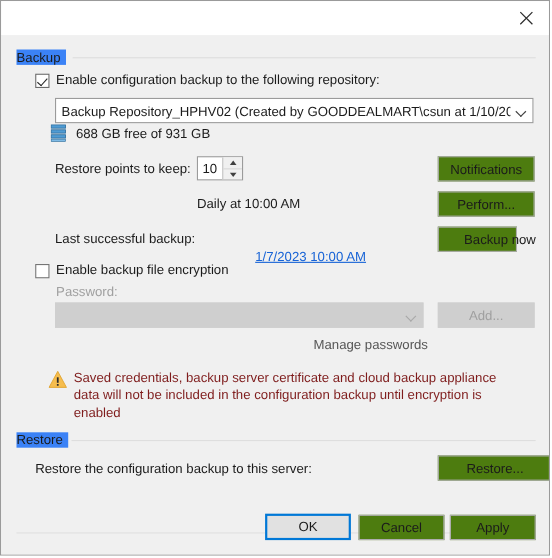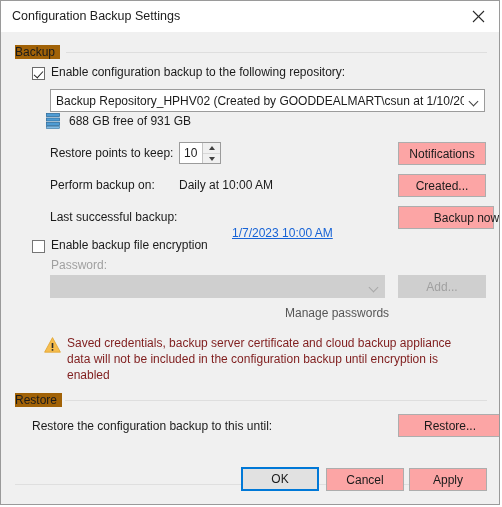--- a/index.html
+++ b/index.html
@@ -62,21 +62,21 @@
     width: 500px;
     height: 474px;
     background: #f0f0f0;
   }
 
   
   .group-label {
     position: absolute;
     font-size: 12px;
     color: #1b1b1b;
-    background: #a16207;
+    background: #3b82f6;
     padding-right: 5px;
     white-space: nowrap;
   }
   .group-line {
     position: absolute;
     height: 1px;
     background: #dedede;
   }
 
   
@@ -189,21 +189,21 @@
     border-right: 3.5px solid transparent;
   }
   .tri-up { border-bottom: 4px solid #404040; }
   .tri-dn { border-top: 4px solid #404040; }
 
   
   .btn {
     position: absolute;
     box-sizing: border-box;
     height: 23px;
-    background: #fca5a5;
+    background: #4d7c0f;
     border: 1px solid #adadad;
     font-family: "Liberation Sans", sans-serif;
     font-size: 12px;
     color: #1b1b1b;
     display: flex;
     align-items: center;
     justify-content: center;
     cursor: default;
     padding: 0;
     white-space: nowrap;
@@ -262,21 +262,20 @@
     height: 1px;
     background: #dfdfdf;
   }
 </style>
 </head>
 <body>
 
 <div class="dialog">
 
   <div class="titlebar">
-    <div class="title-text">Configuration Backup Settings</div>
     <div class="close-btn">
       <svg width="13" height="13" viewBox="0 0 13 13">
         <line x1="1" y1="1" x2="12" y2="12" stroke="#2b2b2b" stroke-width="1.1"></line>
         <line x1="12" y1="1" x2="1" y2="12" stroke="#2b2b2b" stroke-width="1.1"></line>
       </svg>
     </div>
   </div>
 
   <div class="body-area">
 
@@ -309,29 +308,28 @@
       <span class="caret">
         <span class="half top">
             <span class="tri-up"></span>
           </span>
         <span class="half bot">
             <span class="tri-dn"></span>
           </span>
       </span>
     </div>
 
-    <div class="lbl" style="left:49px; top:146px;">Perform backup on:</div>
     <div class="lbl" style="left:178px; top:146px;">Daily at 10:00 AM</div>
 
     <div class="lbl" style="left:49px; top:178px;">Last successful backup:</div>
     <div class="link" style="left:186px; top:194px;margin-left:45px;">1/7/2023 10:00 AM</div>
 
     <button class="btn" style="left:397px; top:110px; width:88px;">Notifications</button>
-    <button class="btn" style="left:397px; top:142px; width:88px;">Created...</button>
-    <button class="btn" style="left:397px; top:174px; width:96px;padding-left:41px;">Backup now</button>
+    <button class="btn" style="left:397px; top:142px; width:88px;">Perform...</button>
+    <button class="btn" style="left:397px; top:174px; width:72px;padding-left:41px;">Backup now</button>
 
     <div class="cb off" style="left:31px; top:208px;"></div>
     <div class="lbl" style="left:50px; top:206px;">Enable backup file encryption</div>
 
     <div class="lbl lbl-dis" style="left:50px; top:226px;">Password:</div>
     <div class="combo disabled" style="left:49px; top:243px; width:335px;">
       <span class="combo-text"></span>
       <span class="arrow">
           <span class="chev dis"></span>
         </span>
@@ -345,21 +343,21 @@
         <polygon points="8.5,0.6 16.4,15.2 0.6,15.2" fill="#f6bd4e" stroke="#e0a32d" stroke-width="0.8" stroke-linejoin="round"></polygon>
         <rect x="7.7" y="6" width="1.6" height="5" fill="#2b2b2b"></rect>
         <rect x="7.7" y="12.1" width="1.6" height="1.6" fill="#2b2b2b"></rect>
       </svg>
     </div>
     <div class="warn-text" style="left:66px; top:303px;">Saved credentials, backup server certificate and cloud backup appliance data will not be included in the configuration backup until encryption is enabled</div>
 
     <div class="group-label" style="left:14px; top:361px;">Restore</div>
     <div class="group-line" style="left:64px; top:368px; width:422px;"></div>
 
-    <div class="lbl" style="left:31px; top:387px;">Restore the configuration backup to this until:</div>
+    <div class="lbl" style="left:31px; top:387px;">Restore the configuration backup to this server:</div>
     <button class="btn" style="left:397px; top:382px; width:104px;">Restore...</button>
 
     <div class="footer-sep"></div>
     <button class="btn default" style="left:240px; top:435px; width:78px; height:24px;">OK</button>
     <button class="btn" style="left:325px; top:436px; width:78px;">Cancel</button>
     <button class="btn" style="left:408px; top:436px; width:78px;">Apply</button>
 
   </div>
 </div>
 

